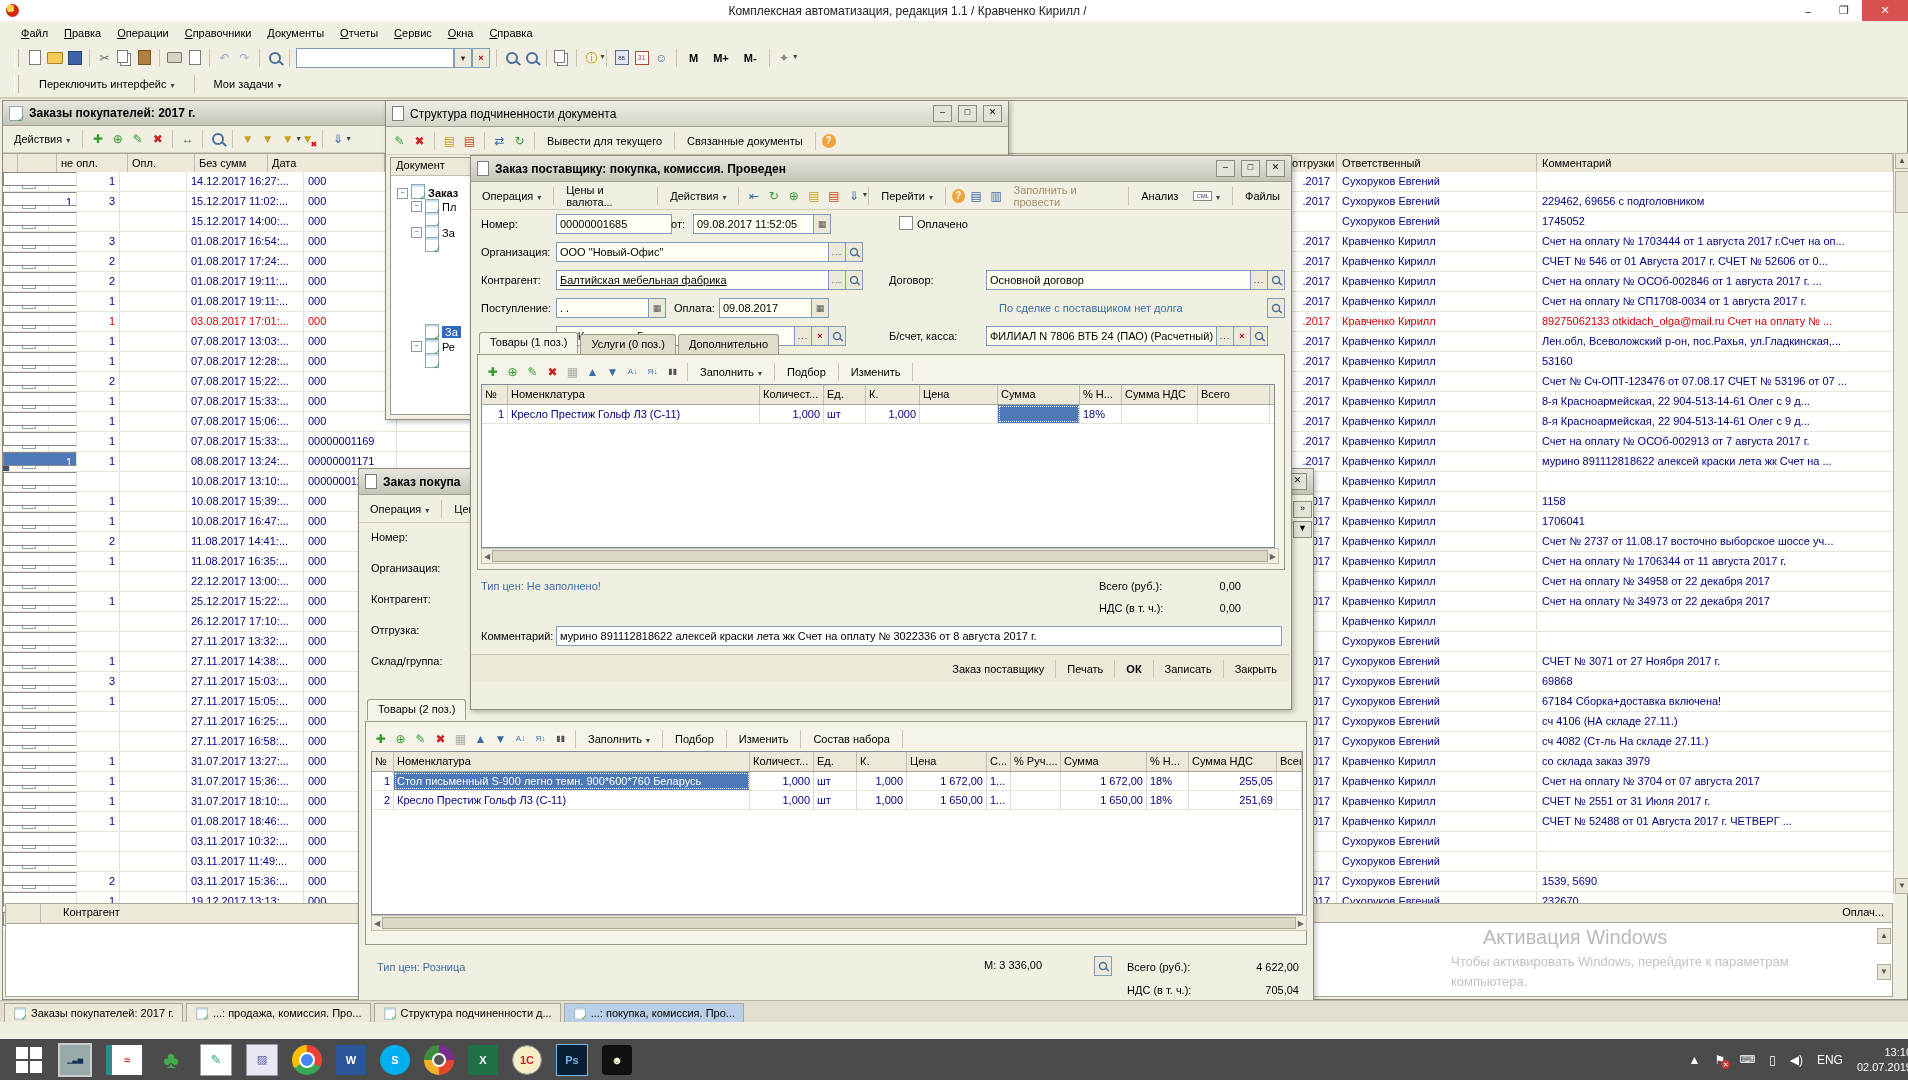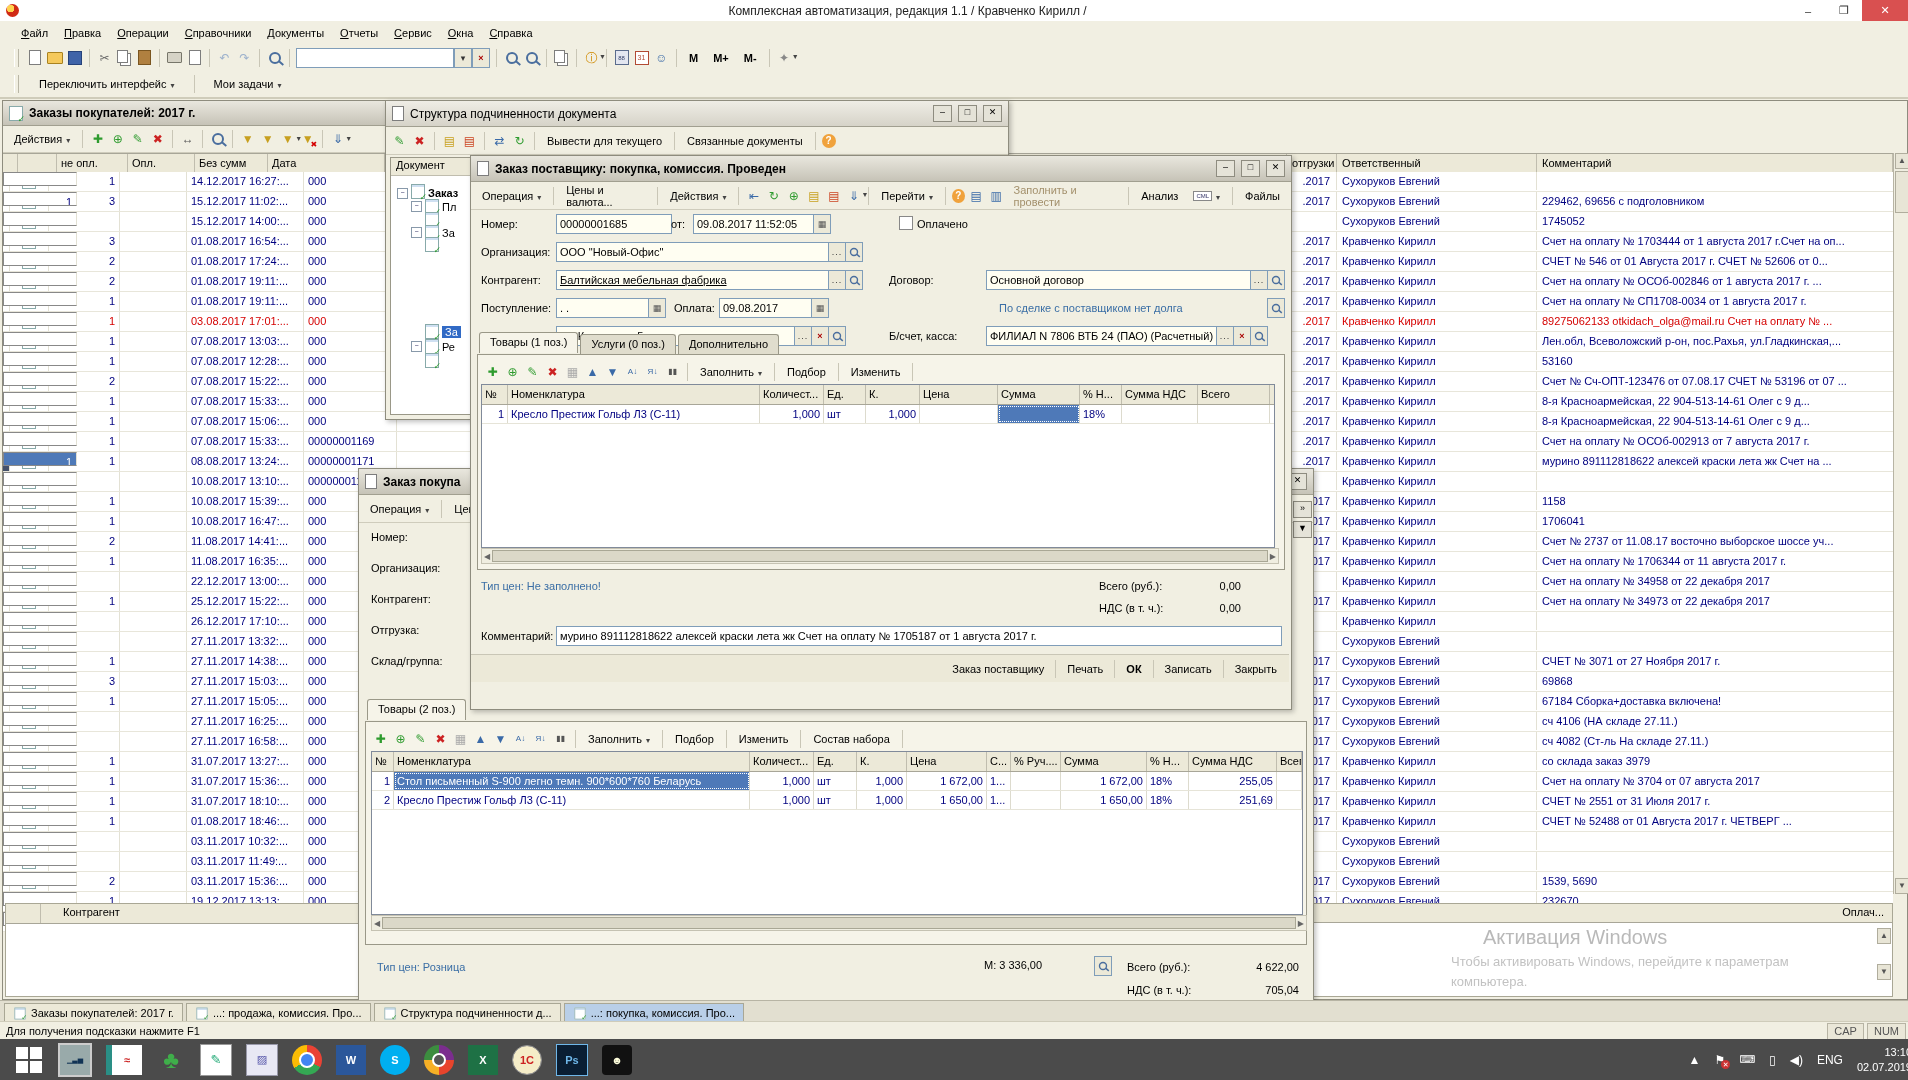--- a/index.html
+++ b/index.html
@@ -1107,21 +1107,21 @@
     </div>
 
     <span class="flabel link" style="left:10px;top:424px;">Тип цен: Не заполнено!</span>
     <span class="flabel" style="left:628px;top:424px;">Всего (руб.):</span>
     <span class="flabel bold" style="left:715px;top:424px;width:55px;text-align:right;">0,00</span>
     <span class="flabel" style="left:628px;top:446px;">НДС (в т. ч.):</span>
     <span class="flabel bold" style="left:715px;top:446px;width:55px;text-align:right;">0,00</span>
 
     <span class="flabel" style="left:10px;top:474px;">Комментарий:</span>
     <div class="inp" style="left:85px;top:470px;width:718px;background:#fff;">
-        <span>мурино 891112818622 алексей краски лета жк   Счет на оплату № 1705187  от 1 августа 2017 г.</span>
+        <span>мурино 891112818622 алексей краски лета жк   Счет на оплату № 3022336  от 8 августа 2017 г.</span>
       </div>
 
     <div class="abs" id="supfooter" style="left:0;top:498px;width:818px;height:28px;border-top:1px solid #c9c6b6;background:#ece9d8;display:flex;justify-content:flex-end;align-items:center;gap:2px;padding-right:6px;box-sizing:border-box;">
         <span class="tbtn">Заказ поставщику</span>
         <span class="sep"></span>
         <span class="tbtn">Печать</span>
         <span class="sep"></span>
         <span class="tbtn" style="font-weight: bold;">ОК</span>
         <span class="sep"></span>
         <span class="tbtn">Записать</span>
@@ -1142,26 +1142,20 @@
       <span class="wtab">
         <span class="dicon" style="transform: scale(0.8);"></span>
         <span>Структура подчиненности д...</span>
       </span>
       <span class="wtab act">
         <span class="dicon" style="transform: scale(0.8);"></span>
         <span>...: покупка, комиссия. Про...</span>
       </span>
     </div>
 
-  <div class="statusbar">
-    <span style="padding-left:6px;">Для получения подсказки нажмите F1</span>
-    <span style="margin-left:auto;"></span>
-    <span class="sbox">CAP</span>
-    <span class="sbox" style="margin-right:2px;">NUM</span>
-  </div>
 
   <div class="taskbar" id="taskbar">
       <span class="tbi">
         <span class="winlogo">
           <span></span>
           <span></span>
           <span></span>
           <span></span>
         </span>
       </span>

